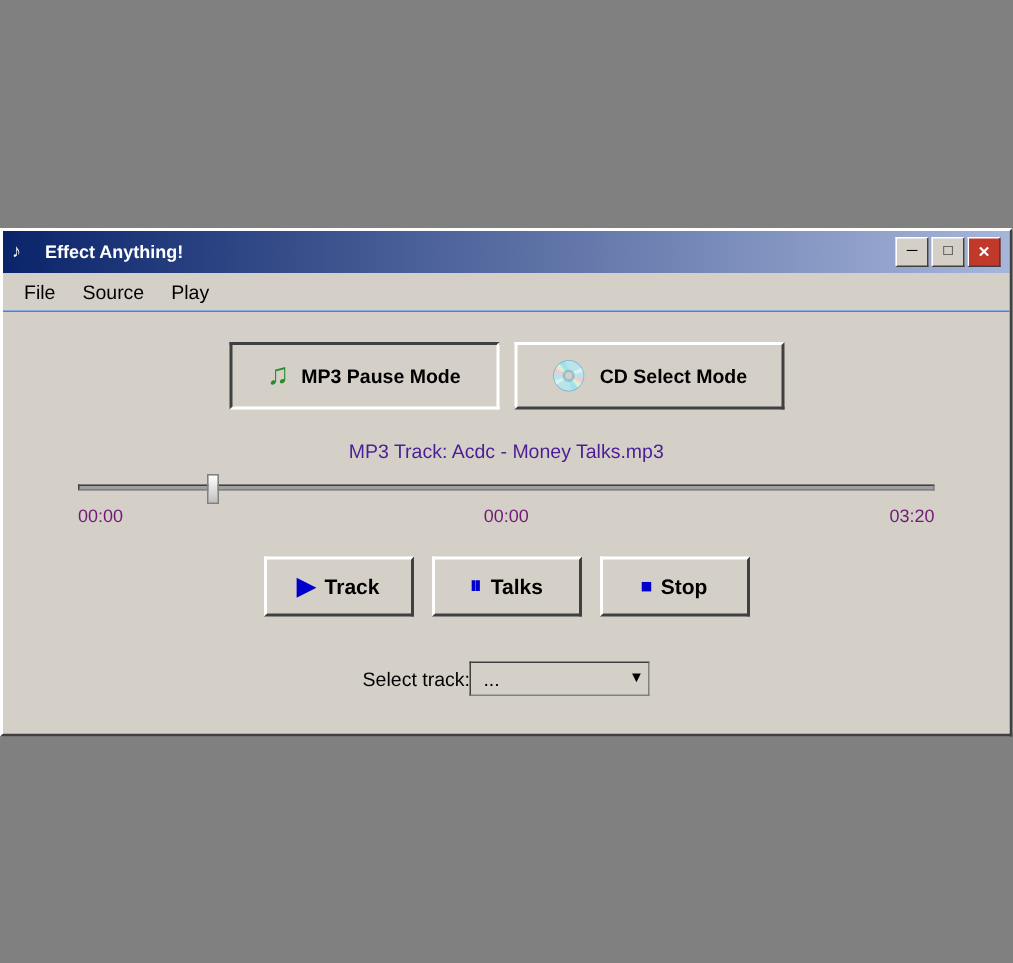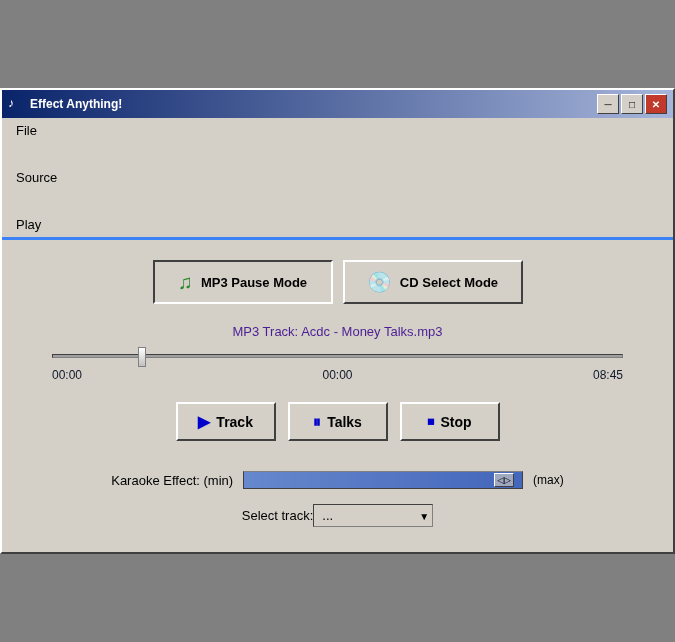--- a/index.html
+++ b/index.html
@@ -66,25 +66,24 @@
     }
 
     .title-btn.close {
       background: #c0392b;
       color: white;
       font-weight: bold;
     }
 
     .menu-bar {
       background: #d4d0c8;
-      border-bottom: 3px solid #3b82f6;
+      border-bottom: 1px solid #3b82f6;
       padding: 3px 8px;
       display: flex;
-      gap: 28px;
-      flex-direction: column;
+      gap: 6px;
     }
 
     .menu-item {
       padding: 2px 6px;
       cursor: pointer;
       font-size: 13px;
     }
 
     .main-content {
       padding: 20px 30px 25px 30px;
@@ -151,21 +150,21 @@
       height: 20px;
       background: linear-gradient(to bottom, #ffffff, #c0c0c0);
       border: 1px solid #808080;
       cursor: pointer;
     }
 
     .time-labels {
       display: flex;
       justify-content: space-between;
       font-size: 12px;
-      color: #0f172a;
+      color: #701a75;
       margin: 0 20px 20px 20px;
     }
 
     .playback-buttons {
       display: flex;
       gap: 12px;
       justify-content: center;
       margin-bottom: 30px;
     }
 
@@ -320,45 +319,38 @@
 
     <div class="seek-bar-container">
       <div class="seek-bar-track">
         <div class="seek-bar-thumb"></div>
       </div>
     </div>
 
     <div class="time-labels">
       <span>00:00</span>
       <span>00:00</span>
-      <span>08:45</span>
+      <span>03:20</span>
     </div>
 
     <div class="playback-buttons">
       <button class="play-btn">
         <span class="play-icon">▶</span>
         <span>Track</span>
       </button>
       <button class="play-btn">
         <span class="pause-icon">⏸</span>
         <span>Talks</span>
       </button>
       <button class="play-btn">
         <span class="stop-icon">⏹</span>
         <span>Stop</span>
       </button>
     </div>
 
-    <div class="karaoke-section">
-      <span class="karaoke-label">Karaoke Effect: (min)</span>
-      <div class="karaoke-slider-track">
-        <div class="karaoke-slider-thumb">◁▷</div>
-      </div>
-      <span class="max-label">(max)</span>
-    </div>
 
     <div class="select-track-section">
       <span class="select-track-label">Select track:</span>
       <div class="select-wrapper">
         <select class="track-select">
           <option value="...">...</option>
           <option value="track1">Track 1</option>
           <option value="track2">Track 2</option>
           <option value="track3">Track 3</option>
         </select>

